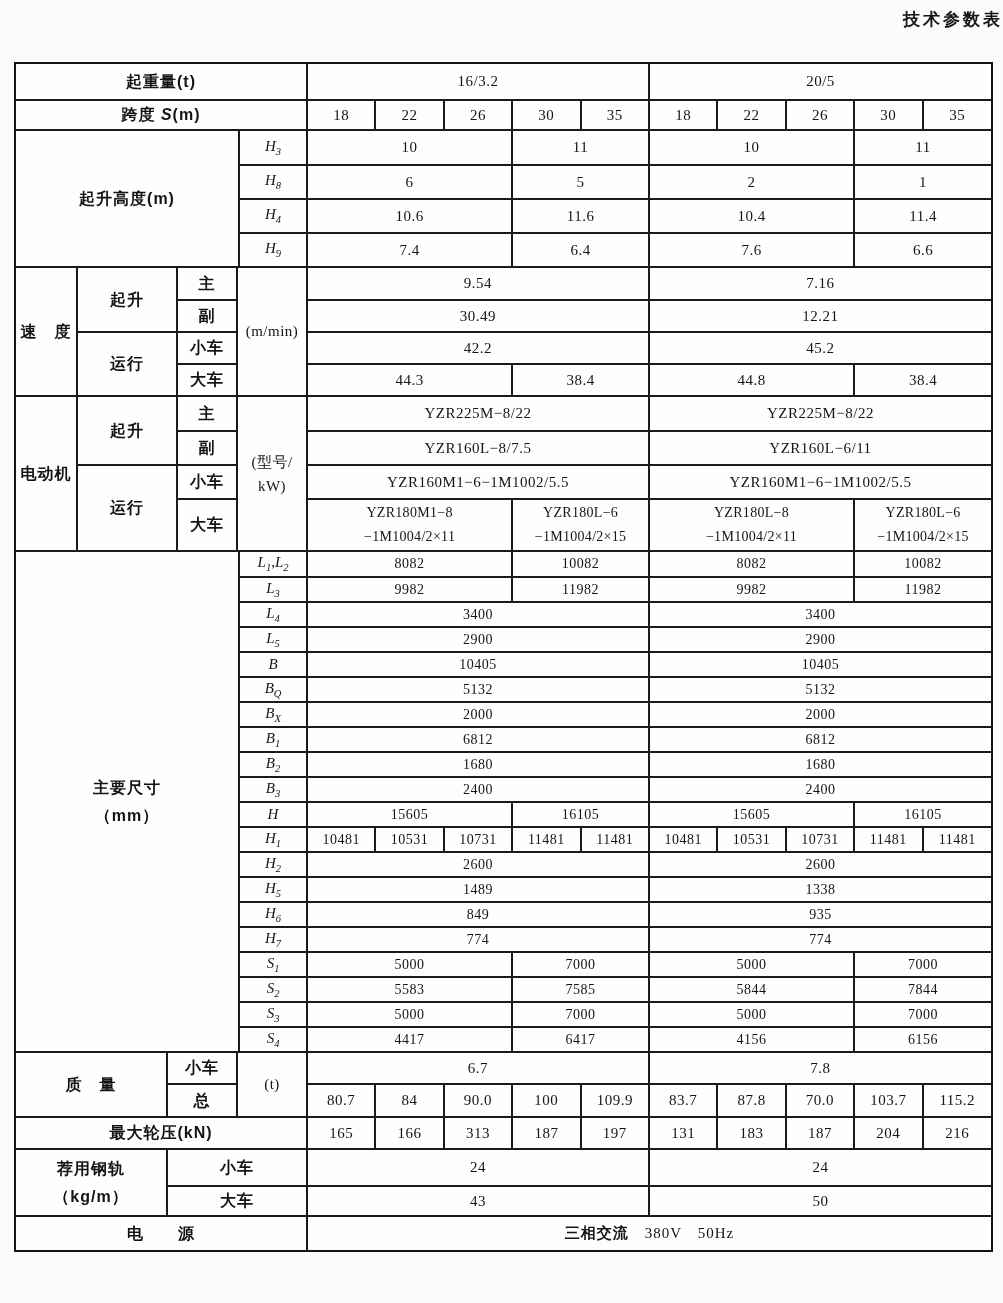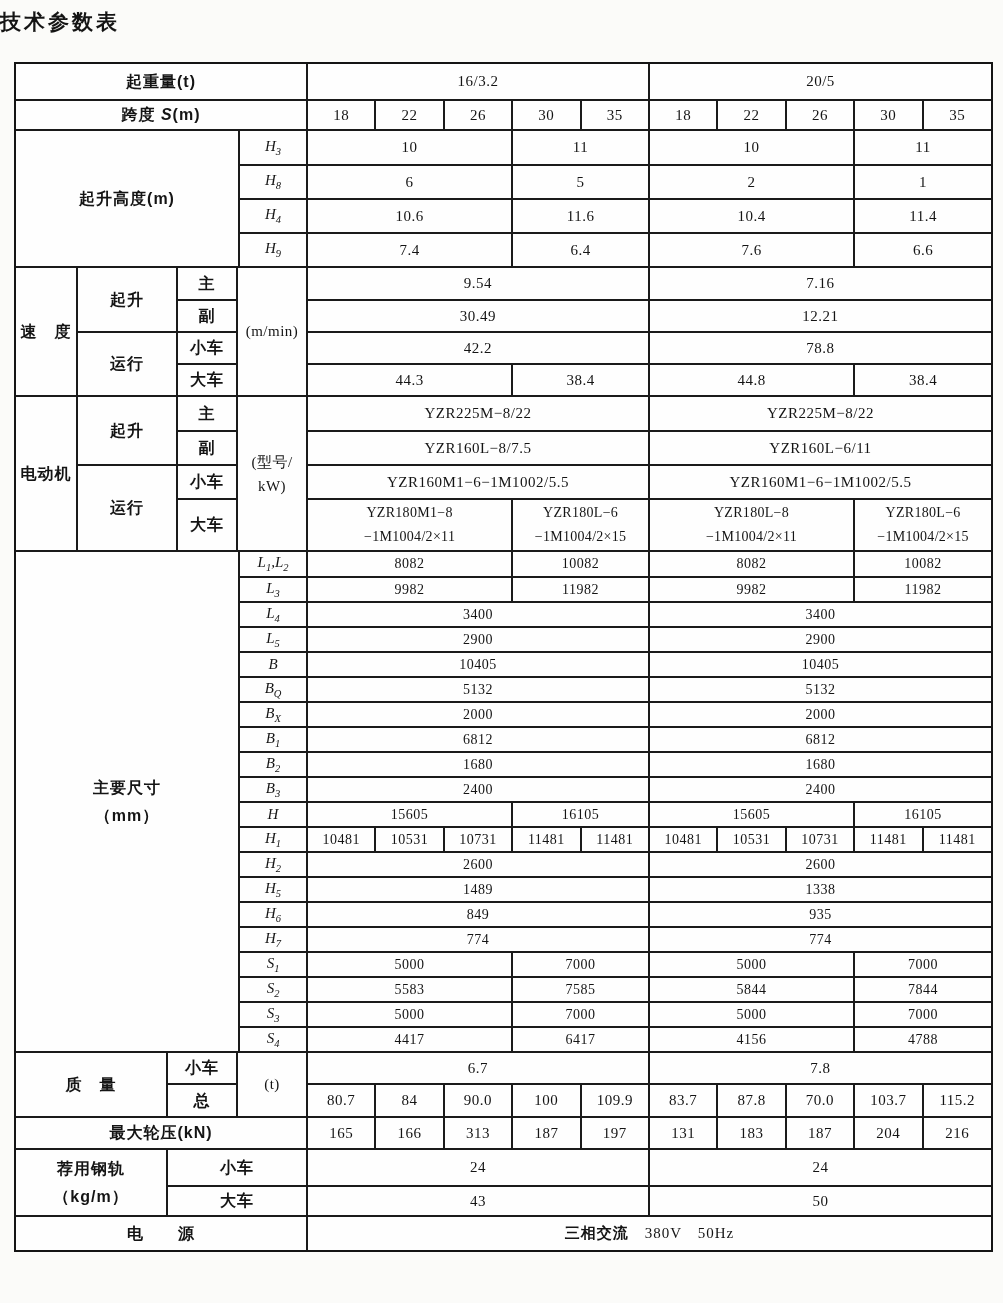--- a/index.html
+++ b/index.html
@@ -2,22 +2,22 @@
 <html><head>
 <meta charset="utf-8">
 <style>
   html,body{margin:0;padding:0;}
   body{
     width:1003px;height:1303px;position:relative;
     background:#fbfbf9;color:#141414;
     font-family:"Liberation Serif","DejaVu Serif",serif;
   }
   .title{
-    position:absolute;top:8px;left:0;width:100%;text-align:left;
-    font-size:21px;font-weight:700;letter-spacing:3px;
+    position:absolute;top:8px;left:0;width:100%;text-align:right;
+    font-size:17px;font-weight:700;letter-spacing:3px;
   }
   .wrap{
     position:absolute;left:14px;top:62px;width:975px;
     border:2.5px solid #141414;background:#fefefe;
   }
   table.sec{border-collapse:collapse;table-layout:fixed;width:100%;}
   table.sec:not(:last-child){border-bottom:1px solid #141414;}
   td{
     border-right:2px solid #1a1a1a;border-bottom:2px solid #1a1a1a;
     text-align:center;vertical-align:middle;padding:0 2px;overflow:hidden;
@@ -161,21 +161,21 @@
     </tr>
     <tr class="r32">
       <td class="lab">副</td>
       <td class="v" colspan="5">30.49</td>
       <td class="v" colspan="5">12.21</td>
     </tr>
     <tr class="r32">
       <td class="lab" rowspan="2">运行</td>
       <td class="lab">小车</td>
       <td class="v" colspan="5">42.2</td>
-      <td class="v" colspan="5">78.8</td>
+      <td class="v" colspan="5">45.2</td>
     </tr>
     <tr class="r32">
       <td class="lab">大车</td>
       <td class="v" colspan="3">44.3</td>
       <td class="v" colspan="2">38.4</td>
       <td class="v" colspan="3">44.8</td>
       <td class="v" colspan="2">38.4</td>
     </tr>
   </tbody>
     </table>
@@ -375,21 +375,21 @@
       <td class="vs" colspan="3">5000</td>
       <td class="vs" colspan="2">7000</td>
       <td class="vs" colspan="3">5000</td>
       <td class="vs" colspan="2">7000</td>
     </tr>
     <tr class="r25">
       <td class="pm">S<sub>4</sub></td>
       <td class="vs" colspan="3">4417</td>
       <td class="vs" colspan="2">6417</td>
       <td class="vs" colspan="3">4156</td>
-      <td class="vs" colspan="2">4788</td>
+      <td class="vs" colspan="2">6156</td>
     </tr>
   </tbody>
     </table>
 
   <table class="sec">
     <colgroup>
         <col style="width:151px">
         <col style="width:70px">
         <col style="width:70px">
       <col style="width:68.4px">

